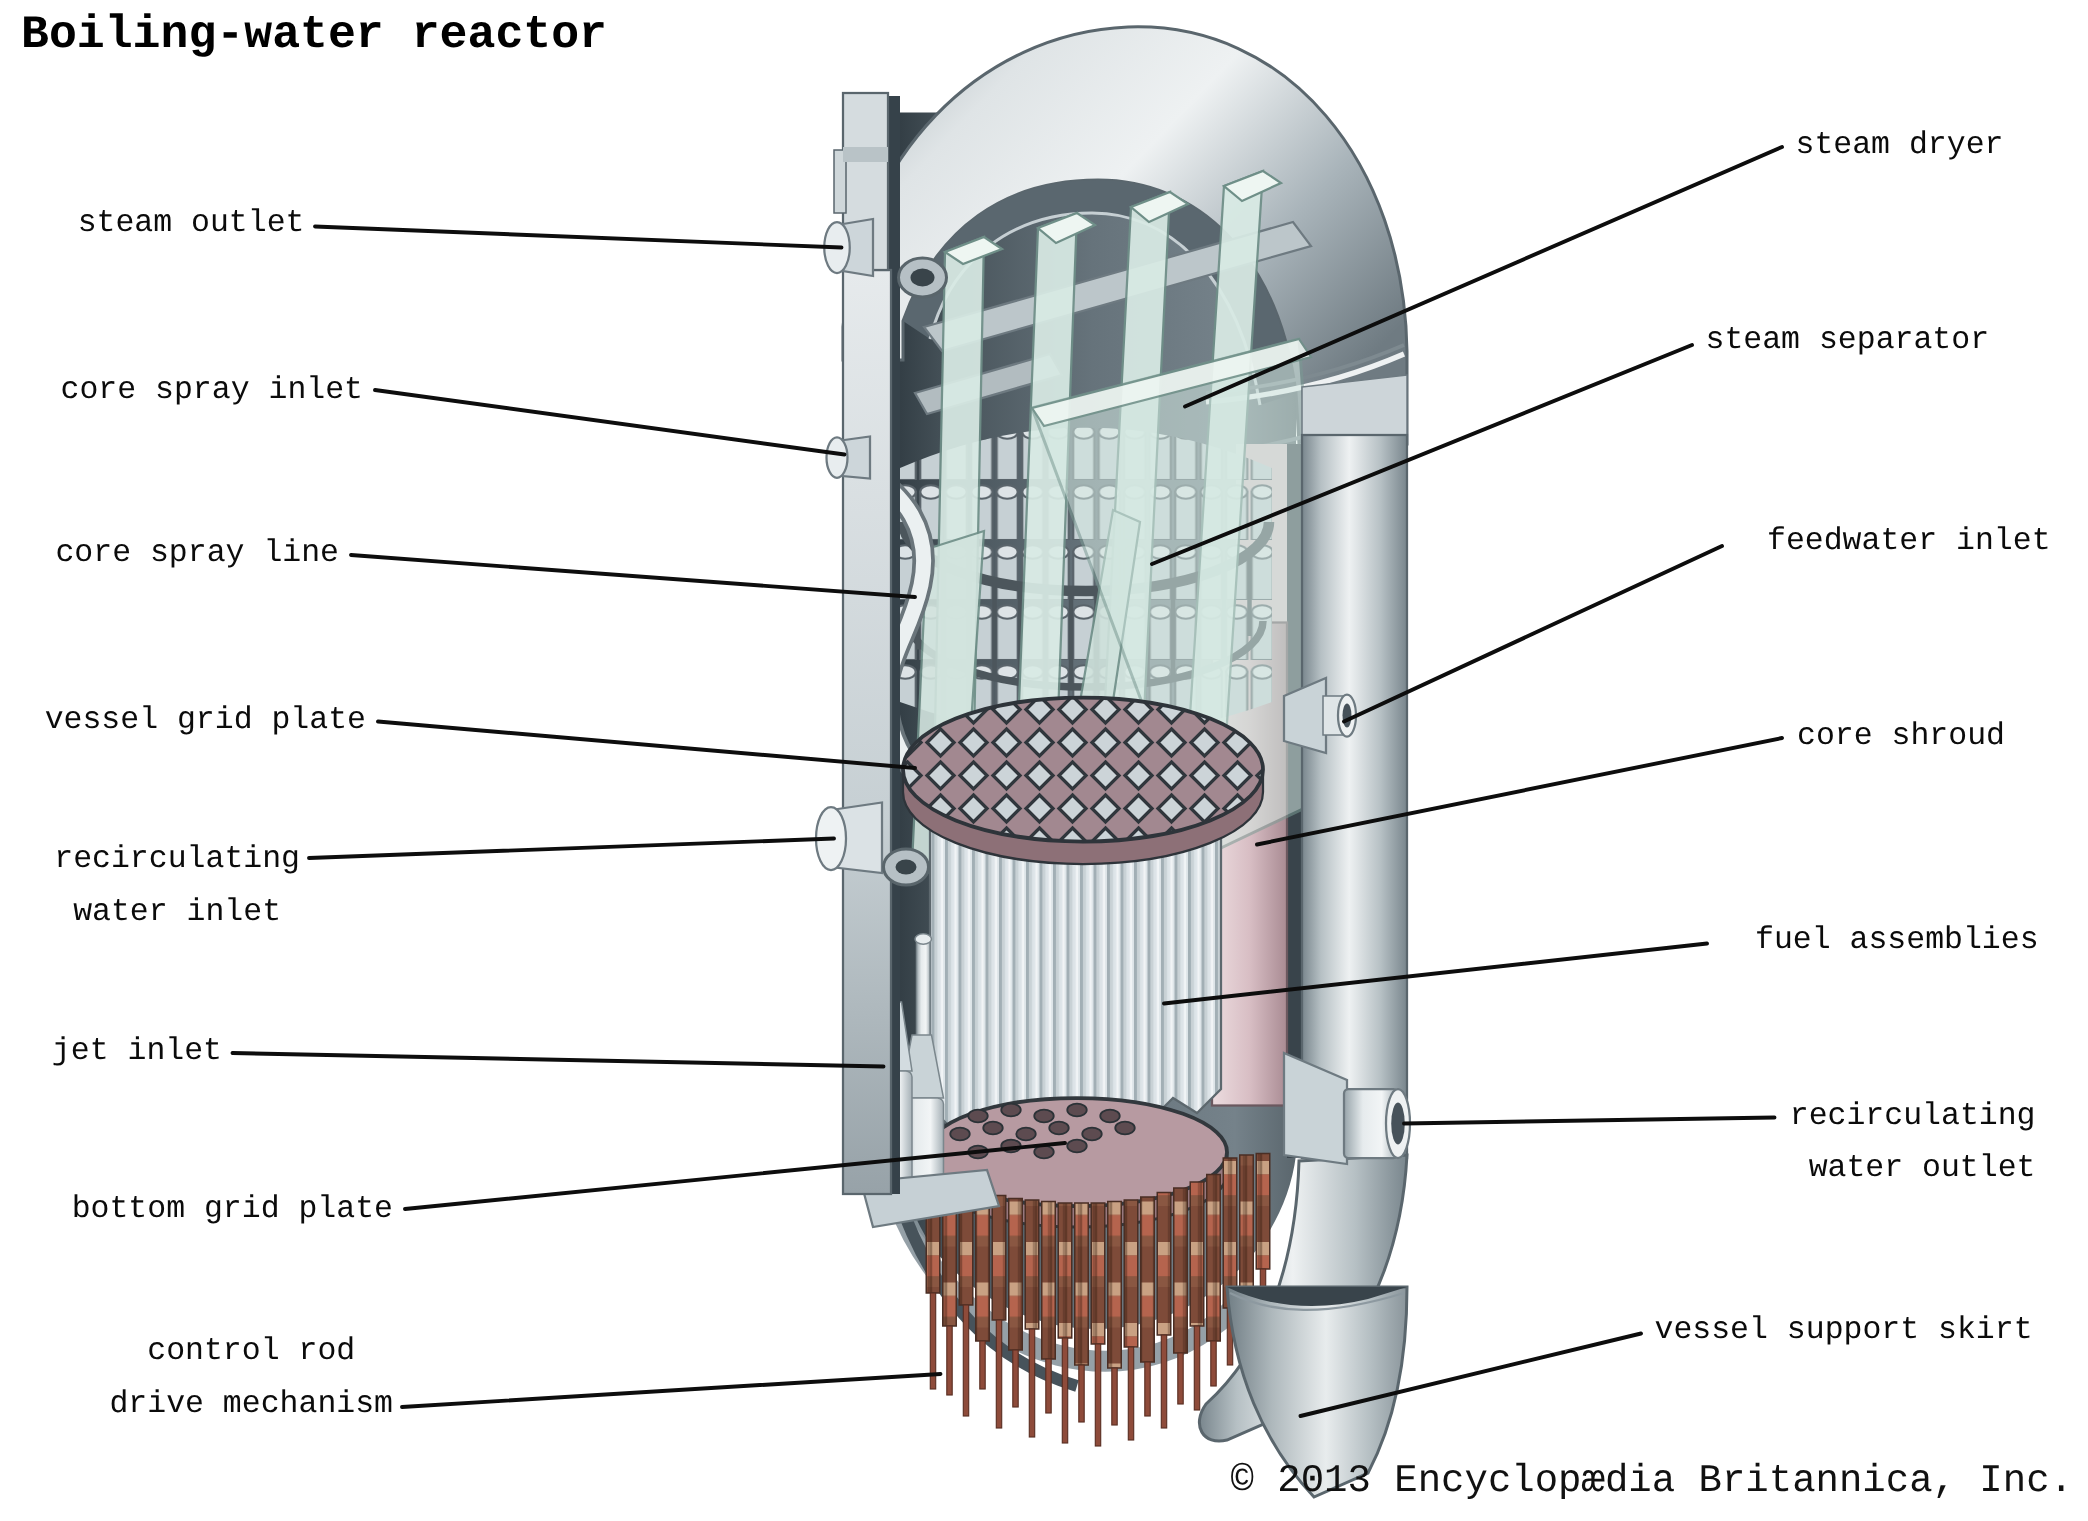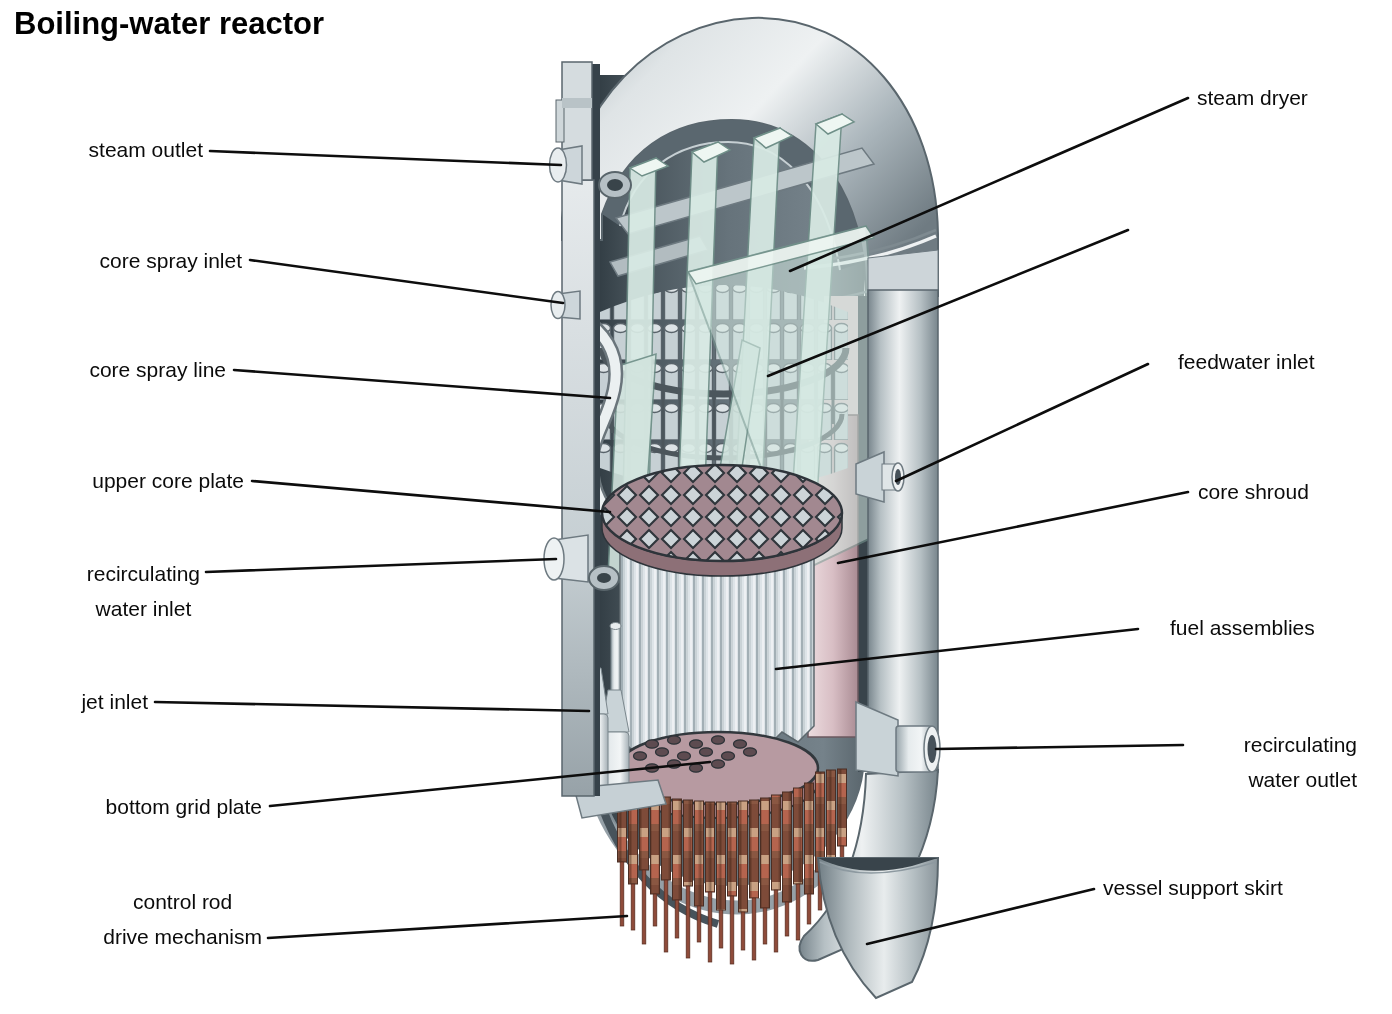--- a/index.html
+++ b/index.html
@@ -1,17 +1,17 @@
 <!DOCTYPE html>
 <html><head>
 <meta charset="utf-8">
 <style>
   html,body{margin:0;padding:0;background:#ffffff;}
   #stage{position:relative;width:1392px;height:1014px;background:#ffffff;overflow:hidden;
-         font-family:Liberation Sans, sans-serif;}
+         font-family:Liberation Mono, monospace;}
   #art{position:absolute;left:0;top:0;}
   .lbl{position:absolute;font-size:21px;line-height:35px;color:#0b0b0b;white-space:pre-line;}
   .lbl.r{text-align:right;}
   .lbl.c{text-align:center;}
   #title{position:absolute;left:14px;top:6px;font-size:31px;font-weight:bold;color:#000;}
   #copyright{position:absolute;right:10px;top:972px;font-size:26px;color:#111;}
 </style>
 </head>
 <body>
 
@@ -322,30 +322,32 @@
   <line x1="1183" y1="745" x2="936" y2="749"></line>
   <line x1="1094" y1="889" x2="867" y2="944"></line>
 </g>
 </svg>
 
 <div id="title">Boiling-water reactor</div>
 
 <div class="lbl r" style="right:1189px;top:132px;">steam outlet</div>
 <div class="lbl r" style="right:1166px;top:352px;">core spray line</div>
 <div class="lbl r" style="right:1150px;top:243px;">core spray inlet</div>
-<div class="lbl r" style="right:1148px;top:463px;">upper core plate</div>
+<div class="lbl r" style="right:1148px;top:463px;">vessel grid plate</div>
 <div class="lbl c" style="right:1192px;top:556px;">recirculating
 water inlet</div>
 <div class="lbl r" style="right:1244px;top:684px;">jet inlet</div>
 <div class="lbl r" style="right:1130px;top:789px;">bottom grid plate</div>
 <div class="lbl c" style="right:1130px;top:884px;">control rod
 drive mechanism</div>
 
 <div class="lbl" style="left:1197px;top:80px;">steam dryer</div>
+<div class="lbl" style="left:1137px;top:210px;">steam separator</div>
 <div class="lbl" style="left:1158px;top:344px;margin-left:20px;">feedwater inlet</div>
 <div class="lbl" style="left:1198px;top:474px;">core shroud</div>
 <div class="lbl" style="left:1148px;top:610px;margin-left:22px;">fuel assemblies</div>
 <div class="lbl r" style="right:35px;top:727px;">recirculating
 water outlet</div>
 <div class="lbl" style="left:1103px;top:870px;">vessel support skirt</div>
 
+<div id="copyright">© 2013 Encyclopædia Britannica, Inc.</div>
 
 </div>
 
 </body></html>

